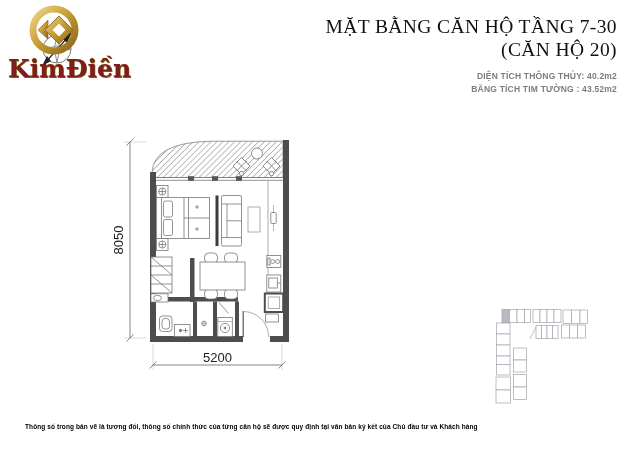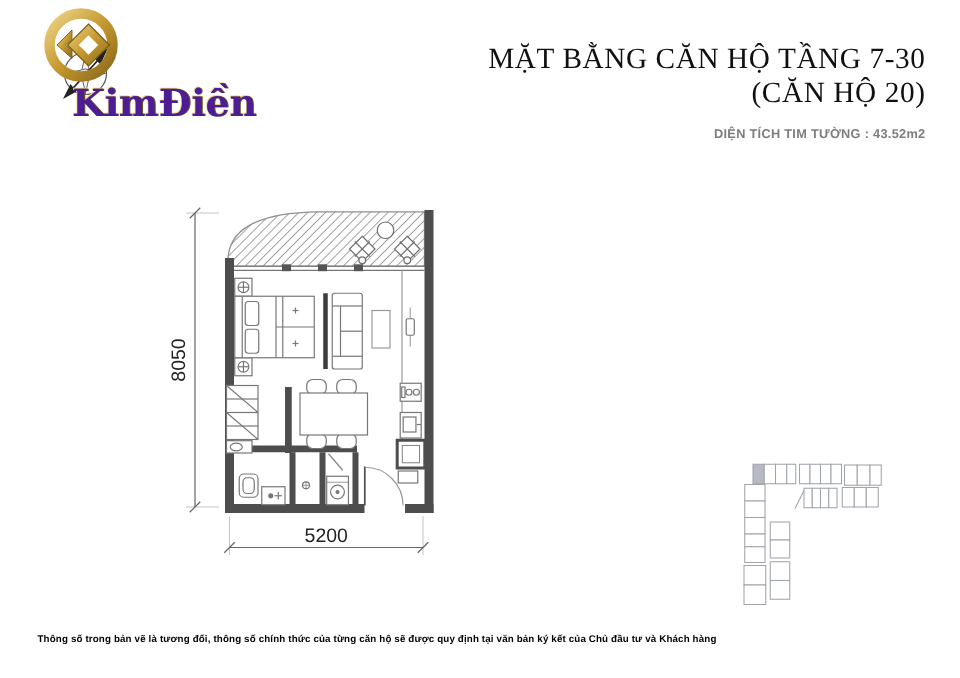--- a/index.html
+++ b/index.html
@@ -7,26 +7,26 @@
     width:640px;height:452px;background:#ffffff;position:relative;overflow:hidden;
     font-family:"Liberation Sans","DejaVu Sans",sans-serif;
   }
   .sheet{position:absolute;inset:0;}
   
   .logo{position:absolute;left:8px;top:2px;width:120px;height:95px;}
   .logo-emblem{position:absolute;left:4px;top:2px;}
   .logo-text{
     position:absolute;left:0px;top:52px;width:120px;
     font-family:"DejaVu Serif","Liberation Serif",serif;
-    font-weight:bold;font-size:25px;color:#4c1d95;
+    font-weight:bold;font-size:25px;color:#7f1d1d;
     text-shadow:0.6px 0.6px 0 #7a5c14, -0.5px -0.5px 0 #ecd58a;
-    letter-spacing:0px;white-space:nowrap;margin-left:40px;
+    letter-spacing:0px;white-space:nowrap;
   }
   
-  .header{position:absolute;right:23px;top:28px;text-align:right;}
+  .header{position:absolute;right:23px;top:15px;text-align:right;}
   .title-line{
     font-family:"Liberation Serif","DejaVu Serif",serif;
     font-size:19.5px;line-height:23px;color:#101010;letter-spacing:0.4px;white-space:nowrap;
   }
   .area-block{margin-top:9px;}
   .area-line{
     font-size:8.5px;font-weight:bold;color:#7d7d7d;line-height:13px;
     letter-spacing:0.2px;white-space:nowrap;
   }
   
@@ -71,21 +71,22 @@
         <path d="M47,19.5 L53.5,26 L47,32.5 L40.5,26 Z" fill="#ffffff"></path>
       </g>
     </svg>
     <div class="logo-text">KimĐiền</div>
   </div>
 
   <div class="header">
     <div class="title-line">MẶT BẰNG CĂN HỘ TẦNG 7-30</div>
     <div class="title-line">(CĂN HỘ 20)</div>
     <div class="area-block">
-      <div class="area-line">DIỆN TÍCH TIM TƯỜNG : 43.52m2</div>
+      <div class="area-line">DIỆN TÍCH THÔNG THỦY: 40.2m2</div>
+      <div class="area-line">BẰNG TÍCH TIM TƯỜNG : 43.52m2</div>
     </div>
   </div>
 
   <svg class="plan-svg" width="210" height="260" viewBox="0 0 210 260">
     <defs>
       <pattern id="hatch" patternUnits="userSpaceOnUse" width="4.2" height="4.2" patternTransform="rotate(45)">
         <line x1="2.1" y1="0" x2="2.1" y2="4.2" stroke="#9b9b9b" stroke-width="0.65"></line>
       </pattern>
     </defs>
 

